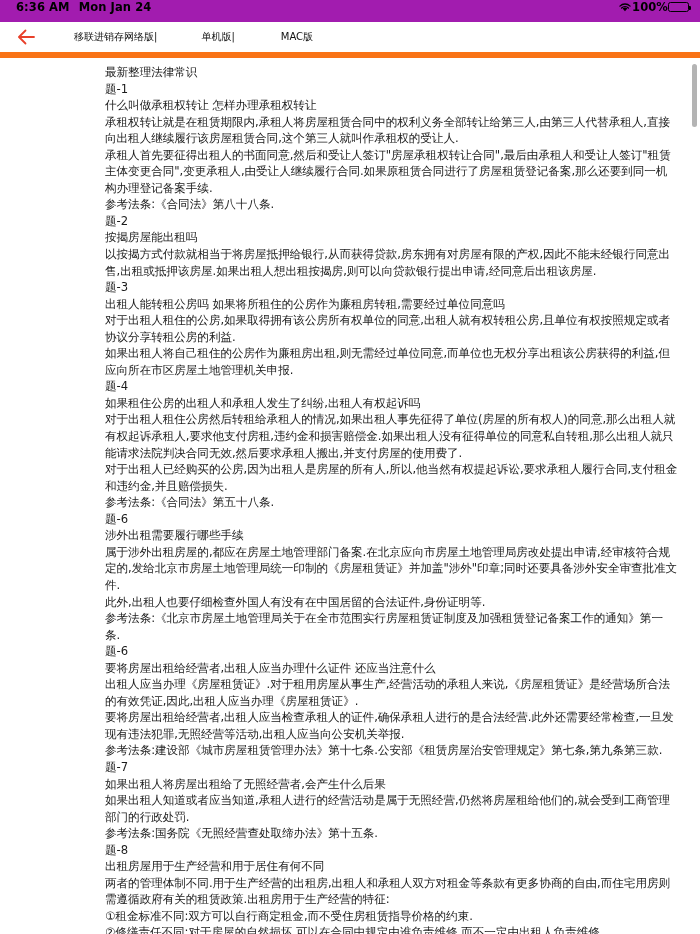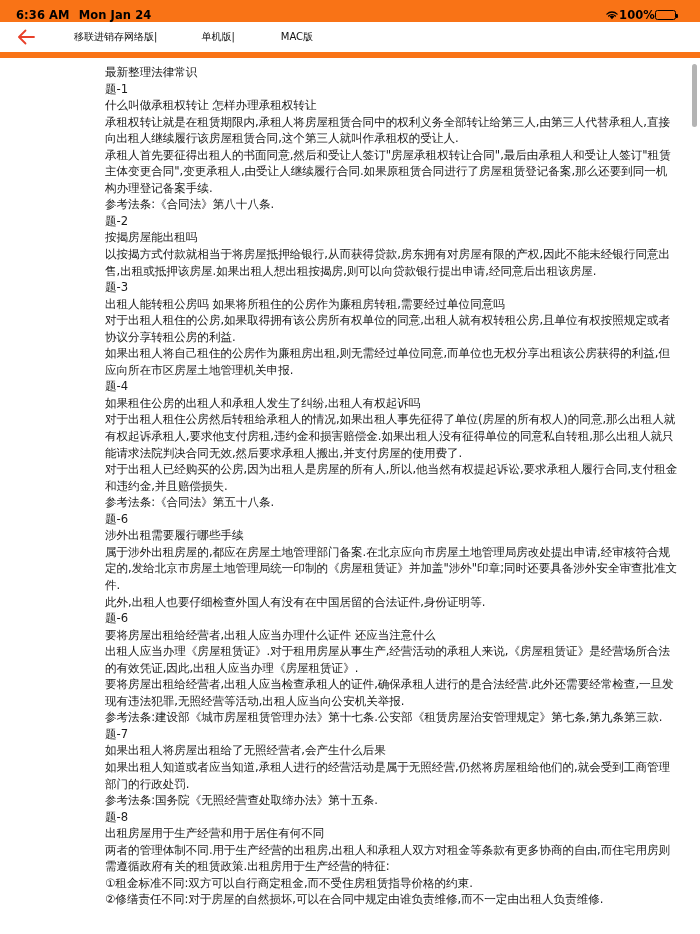--- a/index.html
+++ b/index.html
@@ -8,25 +8,25 @@
     width: 700px; height: 934px;
     overflow: hidden;
     background: #ffffff;
     font-family: "DejaVu Sans", "Liberation Sans", sans-serif;
   }
 
   
   .statusbar {
     height: 22px;
     display: flex;
-    align-items: flex-end;
-    padding: 0 24px 0 16px;
+    align-items: flex-start;
+    padding: 0 11px 0 16px;
     font-size: 11.5px;
     color: #000;
-    background: #f97316;
+    background: #a21caf;
     letter-spacing: .1px;
   }
   .statusbar .clock { font-weight: 600; margin-right: 9px; }
   .statusbar .date  { font-weight: 600; }
   .statusbar .right { margin-left: auto; display: flex; align-items: center; gap: 0; }
   .wifi-icon { display:block; }
   .battery-pct { font-weight: 600; font-size: 11.5px; }
   .battery {
     width: 21px; height: 10px;
     border: 1px solid #000;
@@ -159,20 +159,21 @@
     <p>如果出租人将自己租住的公房作为廉租房出租,则无需经过单位同意,而单位也无权分享出租该公房获得的利益,但应向所在市区房屋土地管理机关申报.</p>
     <p>题-4</p>
     <p>如果租住公房的出租人和承租人发生了纠纷,出租人有权起诉吗</p>
     <p>对于出租人租住公房然后转租给承租人的情况,如果出租人事先征得了单位(房屋的所有权人)的同意,那么出租人就有权起诉承租人,要求他支付房租,违约金和损害赔偿金.如果出租人没有征得单位的同意私自转租,那么出租人就只能请求法院判决合同无效,然后要求承租人搬出,并支付房屋的使用费了.</p>
     <p>对于出租人已经购买的公房,因为出租人是房屋的所有人,所以,他当然有权提起诉讼,要求承租人履行合同,支付租金和违约金,并且赔偿损失.</p>
     <p>参考法条:《合同法》第五十八条.</p>
     <p>题-6</p>
     <p>涉外出租需要履行哪些手续</p>
     <p>属于涉外出租房屋的,都应在房屋土地管理部门备案.在北京应向市房屋土地管理局房改处提出申请,经审核符合规定的,发给北京市房屋土地管理局统一印制的《房屋租赁证》并加盖"涉外"印章;同时还要具备涉外安全审查批准文件.</p>
     <p>此外,出租人也要仔细检查外国人有没有在中国居留的合法证件,身份证明等.</p>
+    <p>参考法条:《北京市房屋土地管理局关于在全市范围实行房屋租赁证制度及加强租赁登记备案工作的通知》第一条.</p>
     <p>题-6</p>
     <p>要将房屋出租给经营者,出租人应当办理什么证件 还应当注意什么</p>
     <p>出租人应当办理《房屋租赁证》.对于租用房屋从事生产,经营活动的承租人来说,《房屋租赁证》是经营场所合法的有效凭证,因此,出租人应当办理《房屋租赁证》.</p>
     <p>要将房屋出租给经营者,出租人应当检查承租人的证件,确保承租人进行的是合法经营.此外还需要经常检查,一旦发现有违法犯罪,无照经营等活动,出租人应当向公安机关举报.</p>
     <p>参考法条:建设部《城市房屋租赁管理办法》第十七条.公安部《租赁房屋治安管理规定》第七条,第九条第三款.</p>
     <p>题-7</p>
     <p>如果出租人将房屋出租给了无照经营者,会产生什么后果</p>
     <p>如果出租人知道或者应当知道,承租人进行的经营活动是属于无照经营,仍然将房屋租给他们的,就会受到工商管理部门的行政处罚.</p>
     <p>参考法条:国务院《无照经营查处取缔办法》第十五条.</p>
     <p>题-8</p>

